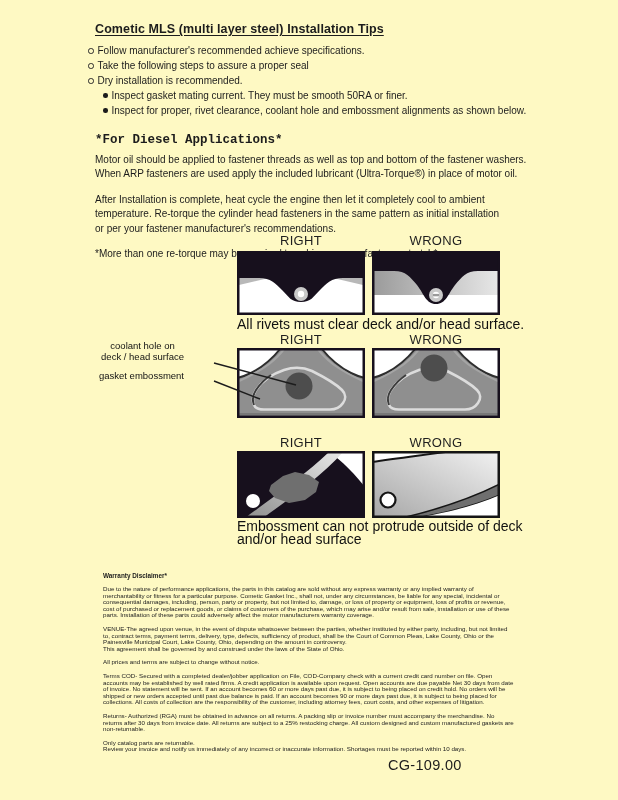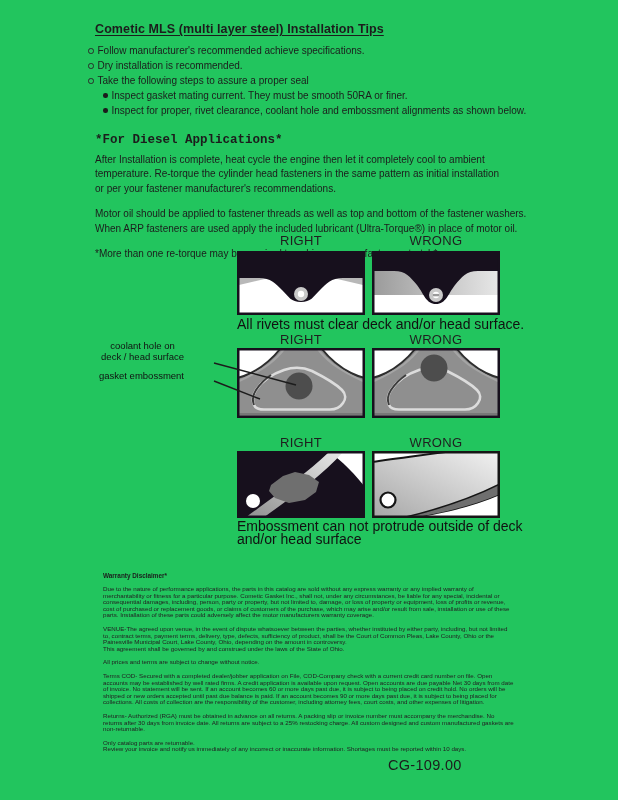--- a/index.html
+++ b/index.html
@@ -1,16 +1,16 @@
 <!DOCTYPE html>
 <html><head>
 <meta charset="utf-8">
 <style>
   html,body{margin:0;padding:0;background:#e9e9e9;}
-  .page{position:relative;width:618px;height:800px;background:#22c55e;margin:0 auto;
+  .page{position:relative;width:618px;height:800px;background:#fef9c3;margin:0 auto;
         font-family:"Liberation Sans", sans-serif;color:#1c1c1c;overflow:hidden;}
   .content{padding:22px 70px 0 88px;}
   .pre{white-space:pre-line;}
   h1.doc-title{font-size:12.5px;font-weight:bold;margin:0 0 8px 7px;
         text-decoration:underline;text-underline-offset:2px;letter-spacing:.1px;}
   .bullet{display:flex;align-items:flex-start;margin:1.5px 0;font-size:10px;line-height:13.5px;}
   .bullet .ring{flex:0 0 auto;width:3.5px;height:3.5px;border:1px solid #2a2a2a;border-radius:50%;
         margin:4px 4px 0 0;}
   .bullet.sub{margin-left:15px;}
   .bullet.sub .dot{flex:0 0 auto;width:4.5px;height:4.5px;background:#1c1c1c;border-radius:50%;
@@ -40,41 +40,41 @@
 
   <div class="content">
     <h1 class="doc-title">Cometic MLS (multi layer steel) Installation Tips</h1>
 
     <div class="bullet">
       <span class="ring"></span>
       <span>Follow manufacturer's recommended achieve specifications.</span>
     </div>
     <div class="bullet">
       <span class="ring"></span>
-      <span>Dry installation is recommended.</span>
+      <span>Take the following steps to assure a proper seal</span>
     </div>
     <div class="bullet">
       <span class="ring"></span>
-      <span>Take the following steps to assure a proper seal</span>
+      <span>Dry installation is recommended.</span>
     </div>
     <div class="bullet sub">
       <span class="dot"></span>
       <span>Inspect gasket mating current.  They must be smooth 50RA or finer.</span>
     </div>
     <div class="bullet sub">
       <span class="dot"></span>
       <span>Inspect for proper, rivet clearance, coolant hole and embossment alignments as shown below.</span>
     </div>
 
     <h2 class="diesel-heading">*For Diesel Applications*</h2>
+    <p class="body-para pre">Motor oil should be applied to fastener threads as well as top and bottom of the fastener washers.
+When ARP fasteners are used apply the included lubricant (Ultra-Torque®) in place of motor oil.</p>
     <p class="body-para pre">After Installation is complete, heat cycle the engine then let it completely cool to ambient
 temperature. Re-torque the cylinder head fasteners in the same pattern as initial installation
 or per your fastener manufacturer's recommendations.</p>
-    <p class="body-para pre">Motor oil should be applied to fastener threads as well as top and bottom of the fastener washers.
-When ARP fasteners are used apply the included lubricant (Ultra-Torque®) in place of motor oil.</p>
     <p class="note">*More than one re-torque may be required to achieve proper fastener stretch*</p>
   </div>
 
   <div class="figures">
 
     <div class="fig-label" style="left:237px;top:1px;">RIGHT</div>
     <div class="fig-label" style="left:372px;top:1px;">WRONG</div>
 
     <div class="fig-box" style="left:237px;top:19px;">
       <svg width="128" height="64" viewBox="0 0 128 64">

